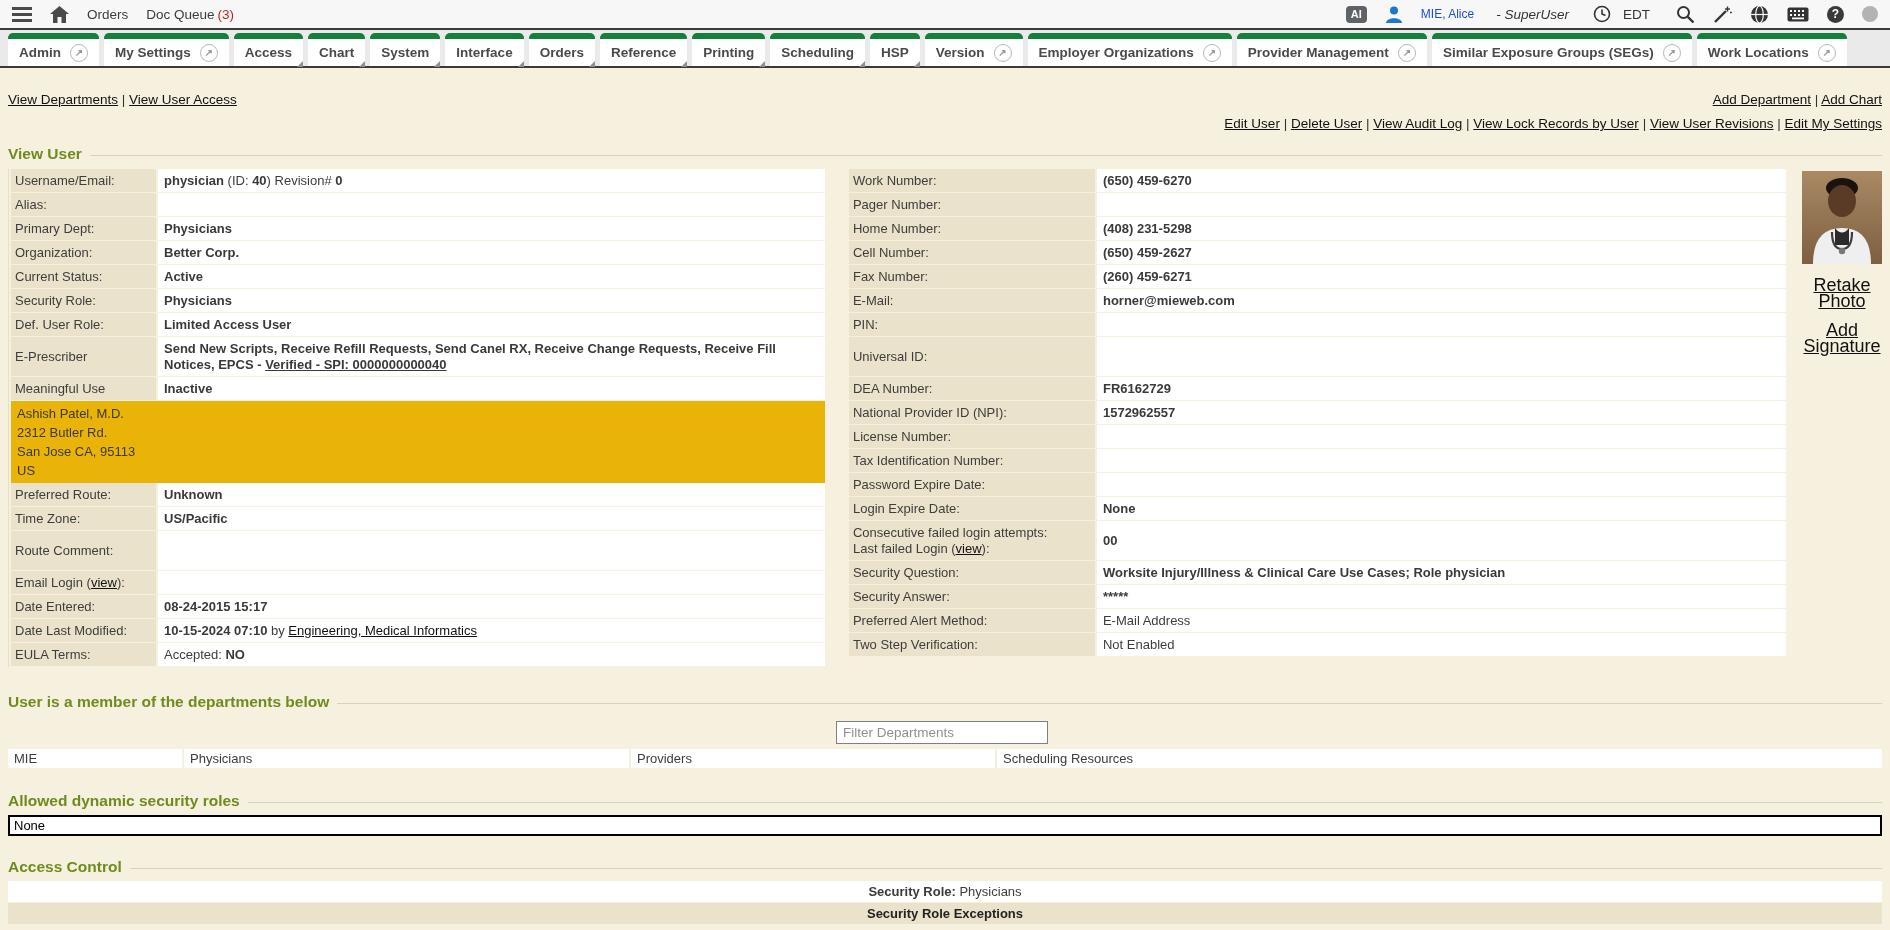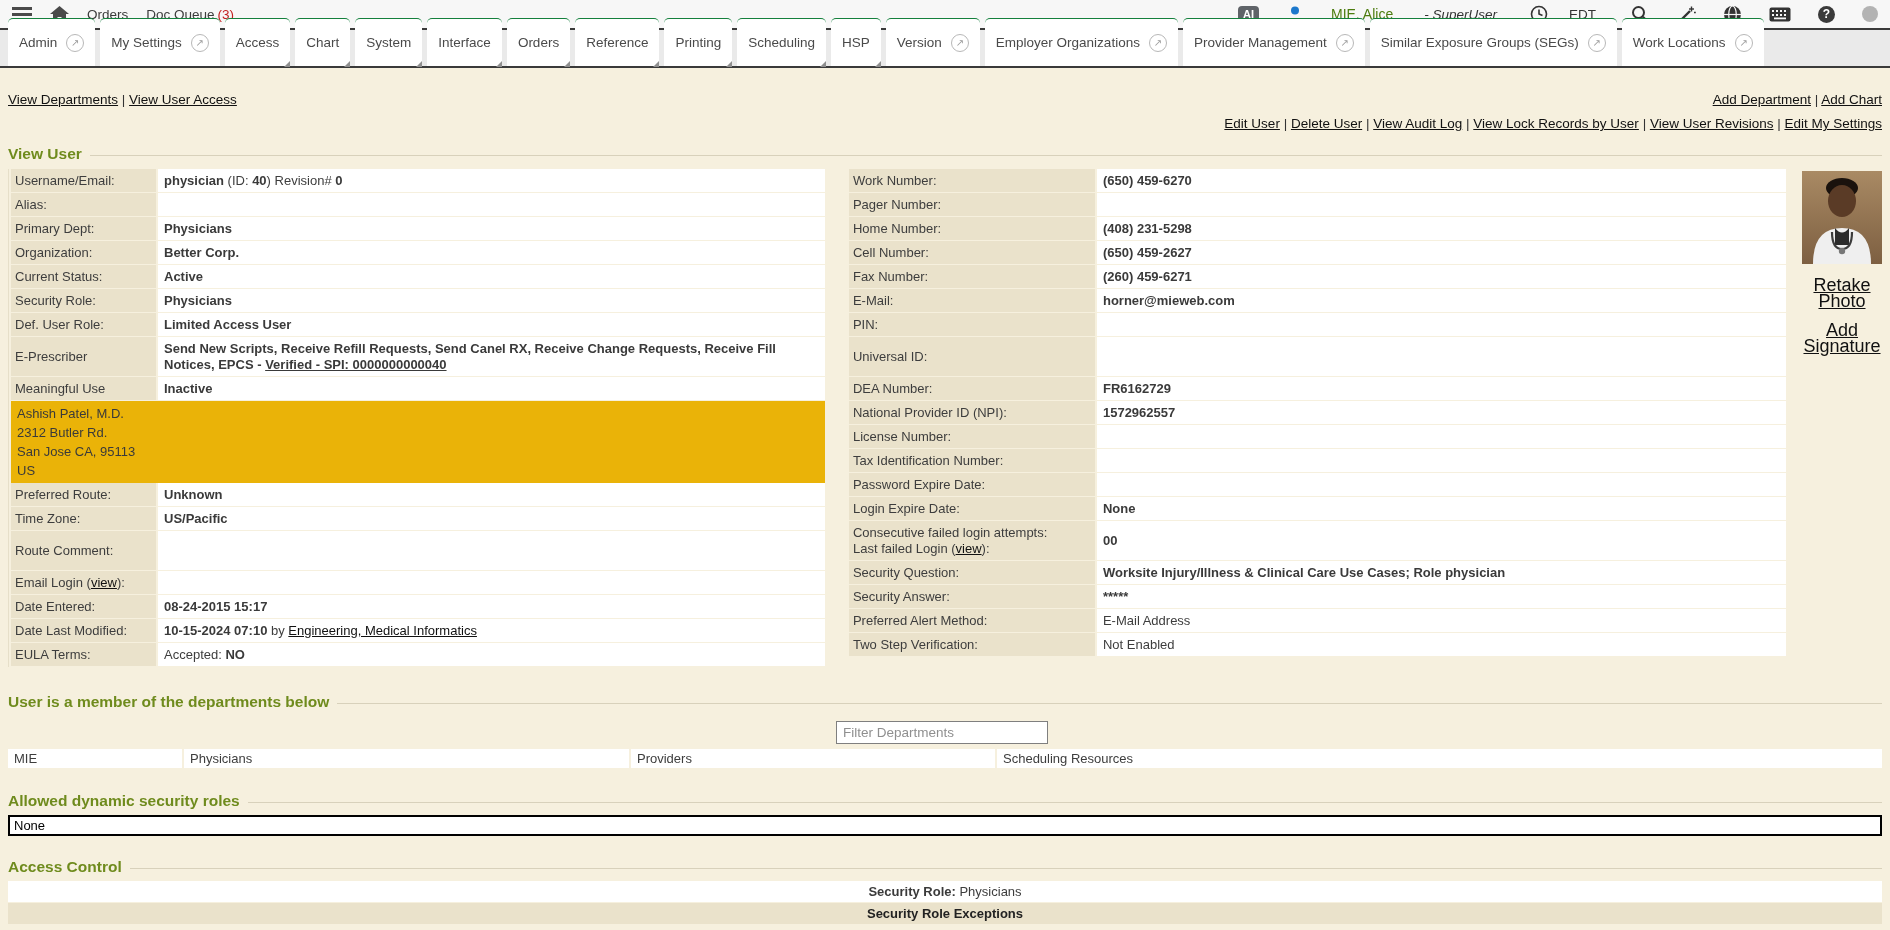--- a/index.html
+++ b/index.html
@@ -15,43 +15,43 @@
   .sep{color:#333;}
 
   
   .topbar{
     height:28px;background:#f7f7f7;border-bottom:2px solid #3a3a3a;
     display:flex;align-items:center;padding:0 12px;
   }
   .topbar .left{display:flex;align-items:center;gap:18px;}
   .tb-item{color:#3c3c3c;font-size:13.5px;cursor:pointer;}
   .tb-count{color:#c32222;margin-left:3px;}
-  .topbar .right{margin-left:auto;display:flex;align-items:center;gap:27px;}
+  .topbar .right{margin-left:auto;display:flex;align-items:center;gap:18px;}
   .ai-badge{
     background:#5f6368;color:#fff;font-weight:bold;font-size:11px;
     border-radius:4px;padding:3px 5px;line-height:11px;cursor:pointer;
   }
-  .username{color:#4d7c0f;font-size:14px;}
+  .username{color:#1d4ed8;font-size:12px;}
   .userrole{color:#333;font-style:italic;font-size:13.5px;margin-left:4px;}
   .tz{color:#333;font-size:13.5px;margin-left:-6px;}
   .icon{display:inline-flex;align-items:center;justify-content:center;cursor:pointer;}
   .help-circle{width:17px;height:17px;border-radius:50%;background:#3a3a3a;color:#fff;
     font-weight:bold;font-size:12px;display:flex;align-items:center;justify-content:center;}
   .gray-dot{width:16px;height:16px;border-radius:50%;background:#b3b3b3;}
 
   
   .tabbar{
     height:36px;background:#eaeaea;border-bottom:2px solid #3a3a3a;
     display:flex;align-items:flex-end;padding:0 0 0 8px;white-space:nowrap;
   }
   .tab{
     position:relative;display:inline-flex;align-items:center;
-    height:23px;background:#fff;border-top:1px solid #15803d;
-    border-radius:5px 5px 0 0;padding:12px 11px;margin-right:5px;
-    color:#4a4a4a;font-size:13.5px;cursor:pointer;
+    height:23px;background:#fff;border-top:6px solid #15803d;
+    border-radius:5px 5px 0 0;padding:2px 11px;margin-right:5px;
+    color:#4a4a4a;font-size:13.5px;cursor:pointer;font-weight:bold;
   }
   .tab .ext{
     width:16px;height:16px;margin-left:9px;border:1px solid #b8b8b8;border-radius:50%;
     color:#9a9a9a;font-size:10px;line-height:15px;text-align:center;flex:0 0 auto;
   }
   .tab .fold{
     position:absolute;right:0;bottom:-1px;width:0;height:0;
     border-style:solid;border-width:0 0 6px 6px;
     border-color:transparent transparent #8f8f8f transparent;
   }

